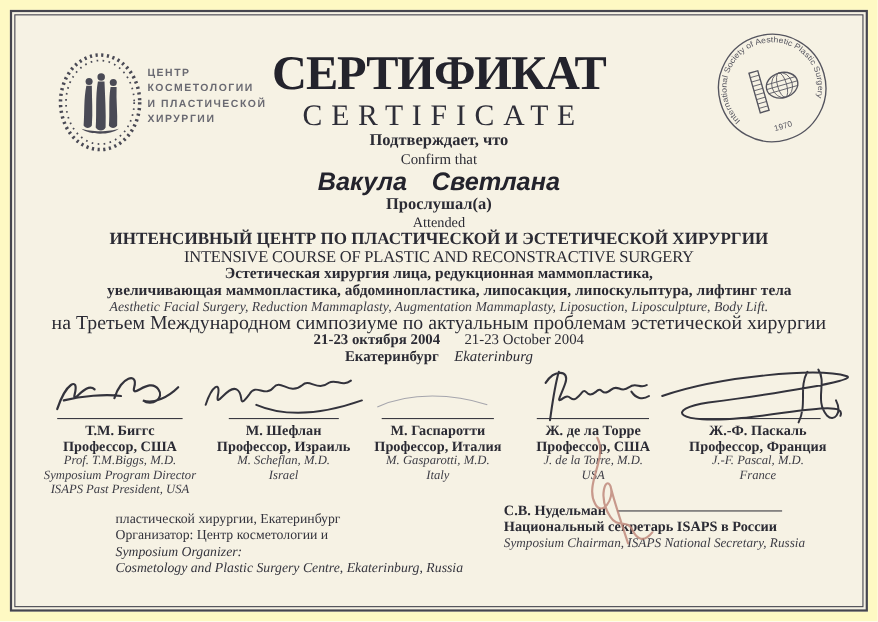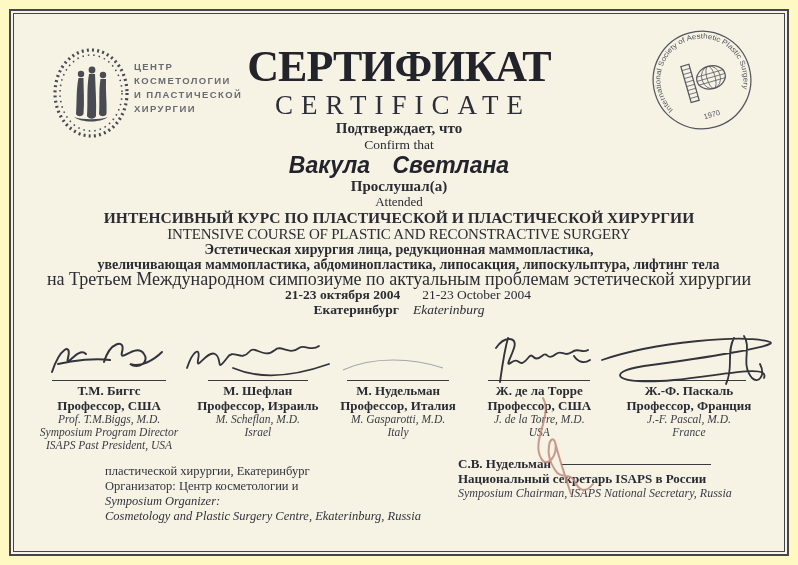--- a/index.html
+++ b/index.html
@@ -107,24 +107,25 @@
   </svg>
 
   <div class="abs stack">
     <div class="t-ru">СЕРТИФИКАТ</div>
     <div class="t-en">CERTIFICATE</div>
     <div class="c-ru">Подтверждает, что</div>
     <div class="c-en">Confirm that</div>
     <div class="name">Вакула Светлана</div>
     <div class="att-ru">Прослушал(а)</div>
     <div class="att-en">Attended</div>
-    <div class="course-ru">ИНТЕНСИВНЫЙ КУРС ПО ПЛАСТИЧЕСКОЙ И ПЛАСТИЧЕСКОЙ ХИРУРГИИ</div>
+    <div class="course-ru">ИНТЕНСИВНЫЙ ЦЕНТР ПО ПЛАСТИЧЕСКОЙ И ЭСТЕТИЧЕСКОЙ ХИРУРГИИ</div>
     <div class="course-en">INTENSIVE COURSE OF PLASTIC AND RECONSTRACTIVE SURGERY</div>
     <div class="top1">Эстетическая хирургия лица, редукционная маммопластика,</div>
     <div class="top2">увеличивающая маммопластика, абдоминопластика, липосакция, липоскульптура, лифтинг тела</div>
+    <div class="top-en">Aesthetic Facial Surgery, Reduction Mammaplasty, Augmentation Mammaplasty, Liposuction, Liposculpture, Body Lift.</div>
     <div class="symp">на Третьем Международном симпозиуме по актуальным проблемам эстетической хирургии</div>
     <div class="dates">
       <span class="b">21-23 октября 2004</span><span>21-23 October 2004</span>
     </div>
     <div class="city">
       <span class="b">Екатеринбург</span><span class="i">Ekaterinburg</span>
     </div>
   </div>
 
   <div class="abs sig-row">
@@ -156,21 +157,21 @@
       <div class="sig-en">Israel</div>
     </div>
 
     <div class="sig-block w3">
       <div class="sig-art">
         <svg width="110" height="46" viewBox="0 0 110 46">
           <path d="M0,36 C30,22 70,24 100,34" stroke="#a6a6ad" stroke-width="1.1" fill="none"></path>
         </svg>
       </div>
       <div class="sig-line"></div>
-      <div class="sig-name">М. Нудельман</div>
+      <div class="sig-name">М. Гаспаротти</div>
       <div class="sig-role">Профессор, Италия</div>
       <div class="sig-en">M. Gasparotti, M.D.</div>
       <div class="sig-en">Italy</div>
     </div>
 
     <div class="sig-block w4">
       <div class="sig-art">
         <svg width="130" height="52" viewBox="0 0 130 52">
           <path class="ink" stroke-width="1.9" d="M34,4 C30,18 28,34 26,48 M22,14 C30,2 44,2 40,14 C37,24 30,34 38,28 C46,22 44,36 54,24 C60,16 58,30 68,22 C74,16 72,28 82,20 C88,15 90,24 98,18 C104,13 108,20 114,16 M100,22 C104,28 110,30 116,26"></path>
         </svg>

